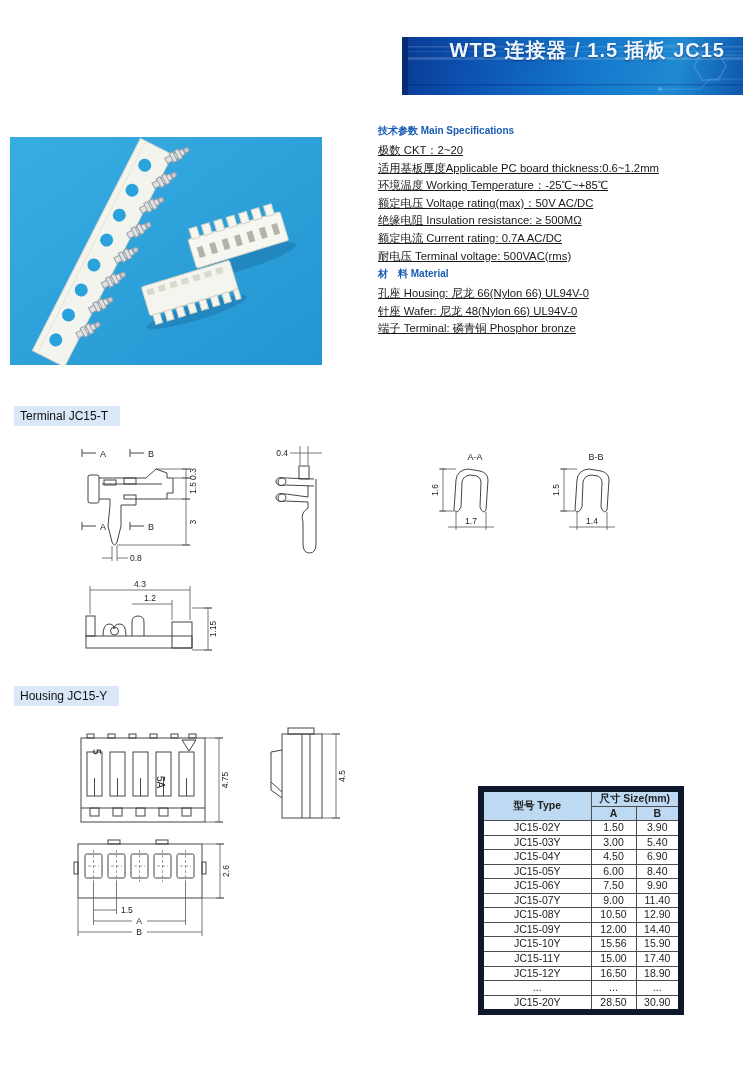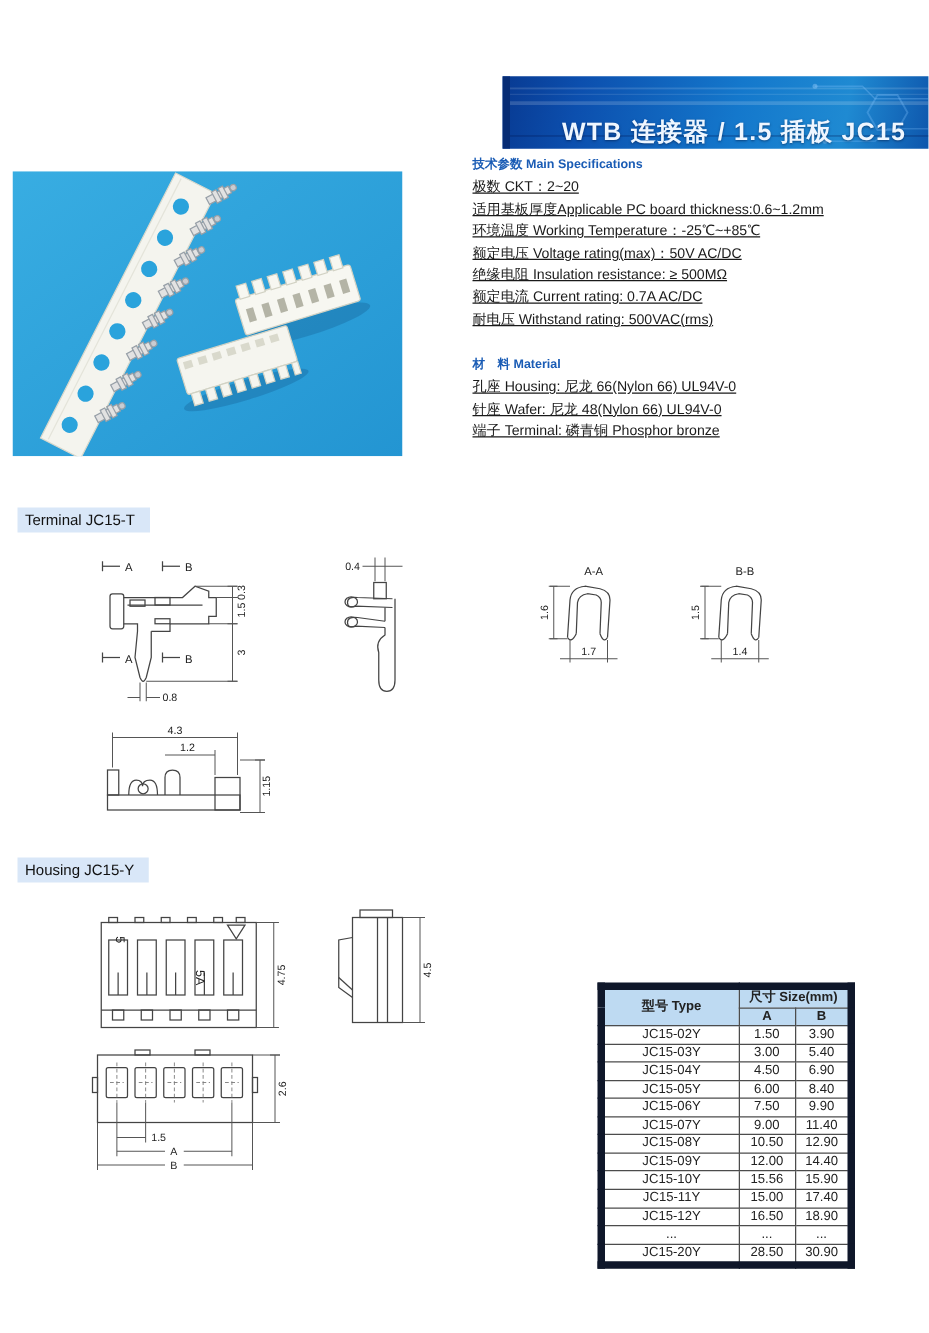--- a/index.html
+++ b/index.html
@@ -3,33 +3,33 @@
 <meta charset="utf-8">
 <style>
   * { margin:0; padding:0; box-sizing:border-box; }
   html,body { background:#ffffff; }
   .page { position:relative; width:743px; height:1066px; background:#ffffff;
           font-family:"Liberation Sans", sans-serif; overflow:hidden; }
 
   
   .banner { position:absolute; left:402px; top:37px; width:341px; height:58px;
             background:linear-gradient(100deg,#083a92 0%,#0c4fae 18%,#1478cc 55%,#1f8ad2 80%,#0e56ac 100%);
-            display:flex; align-items:flex-end; justify-content:flex-end; padding-right:18px;margin-top:24px; }
+            display:flex; align-items:flex-start; justify-content:flex-end; padding-right:18px; }
   .banner-deco { position:absolute; left:0; top:0; width:341px; height:58px; }
   .banner-title { position:relative; z-index:2; color:#eef6ff; font-size:20px; font-weight:bold;
                   letter-spacing:1px; text-shadow:0 1px 2px rgba(0,20,60,.55); white-space:nowrap; }
 
   
   .photo { position:absolute; left:10px; top:137px; width:312px; height:228px; }
 
   
   .specs { position:absolute; left:378px; top:124px; width:362px; color:#1a1a1a; }
   .blue-h { color:#1a5cb5; font-size:10px; font-weight:bold; margin-bottom:4px; white-space:nowrap; }
   .spec-line { font-size:11.3px; line-height:17.6px; white-space:nowrap;text-decoration:underline; }
-  .mat-h { margin-top:19px; }
+  .mat-h { margin-top:2px; }
 
   
   .sec-h { position:absolute; left:14px; font-size:12px; color:#111;
            background:#d9e7f8; padding:3px 12px 3px 6px; white-space:nowrap; }
 
   
   .drw { position:absolute; }
   svg text { font-family:"Liberation Sans", sans-serif; fill:#222; }
 
   
@@ -181,21 +181,21 @@
   </svg>
 
   <div class="specs">
     <div class="blue-h">技术参数 Main Specifications</div>
     <div class="spec-line">极数 CKT：2~20</div>
     <div class="spec-line">适用基板厚度Applicable PC board thickness:0.6~1.2mm</div>
     <div class="spec-line">环境温度 Working Temperature：-25℃~+85℃</div>
     <div class="spec-line">额定电压 Voltage rating(max)：50V AC/DC</div>
     <div class="spec-line">绝缘电阻 Insulation resistance: ≥ 500MΩ</div>
     <div class="spec-line">额定电流 Current rating: 0.7A AC/DC</div>
-    <div class="spec-line">耐电压 Withstand rating: 500VAC(rms)</div>
+    <div class="spec-line">耐电压 Terminal voltage: 500VAC(rms)</div>
     <div class="blue-h mat-h">材　料 Material</div>
     <div class="spec-line">孔座 Housing: 尼龙 66(Nylon 66) UL94V-0</div>
     <div class="spec-line">针座 Wafer: 尼龙 48(Nylon 66) UL94V-0</div>
     <div class="spec-line">端子 Terminal: 磷青铜 Phosphor bronze</div>
   </div>
 
   <div class="sec-h" style="top:406px;">Terminal JC15-T</div>
 
   <svg class="drw" style="left:72px; top:440px;" width="136" height="136" viewBox="0 0 136 136">
     <g stroke="#444" stroke-width="1" fill="none">

